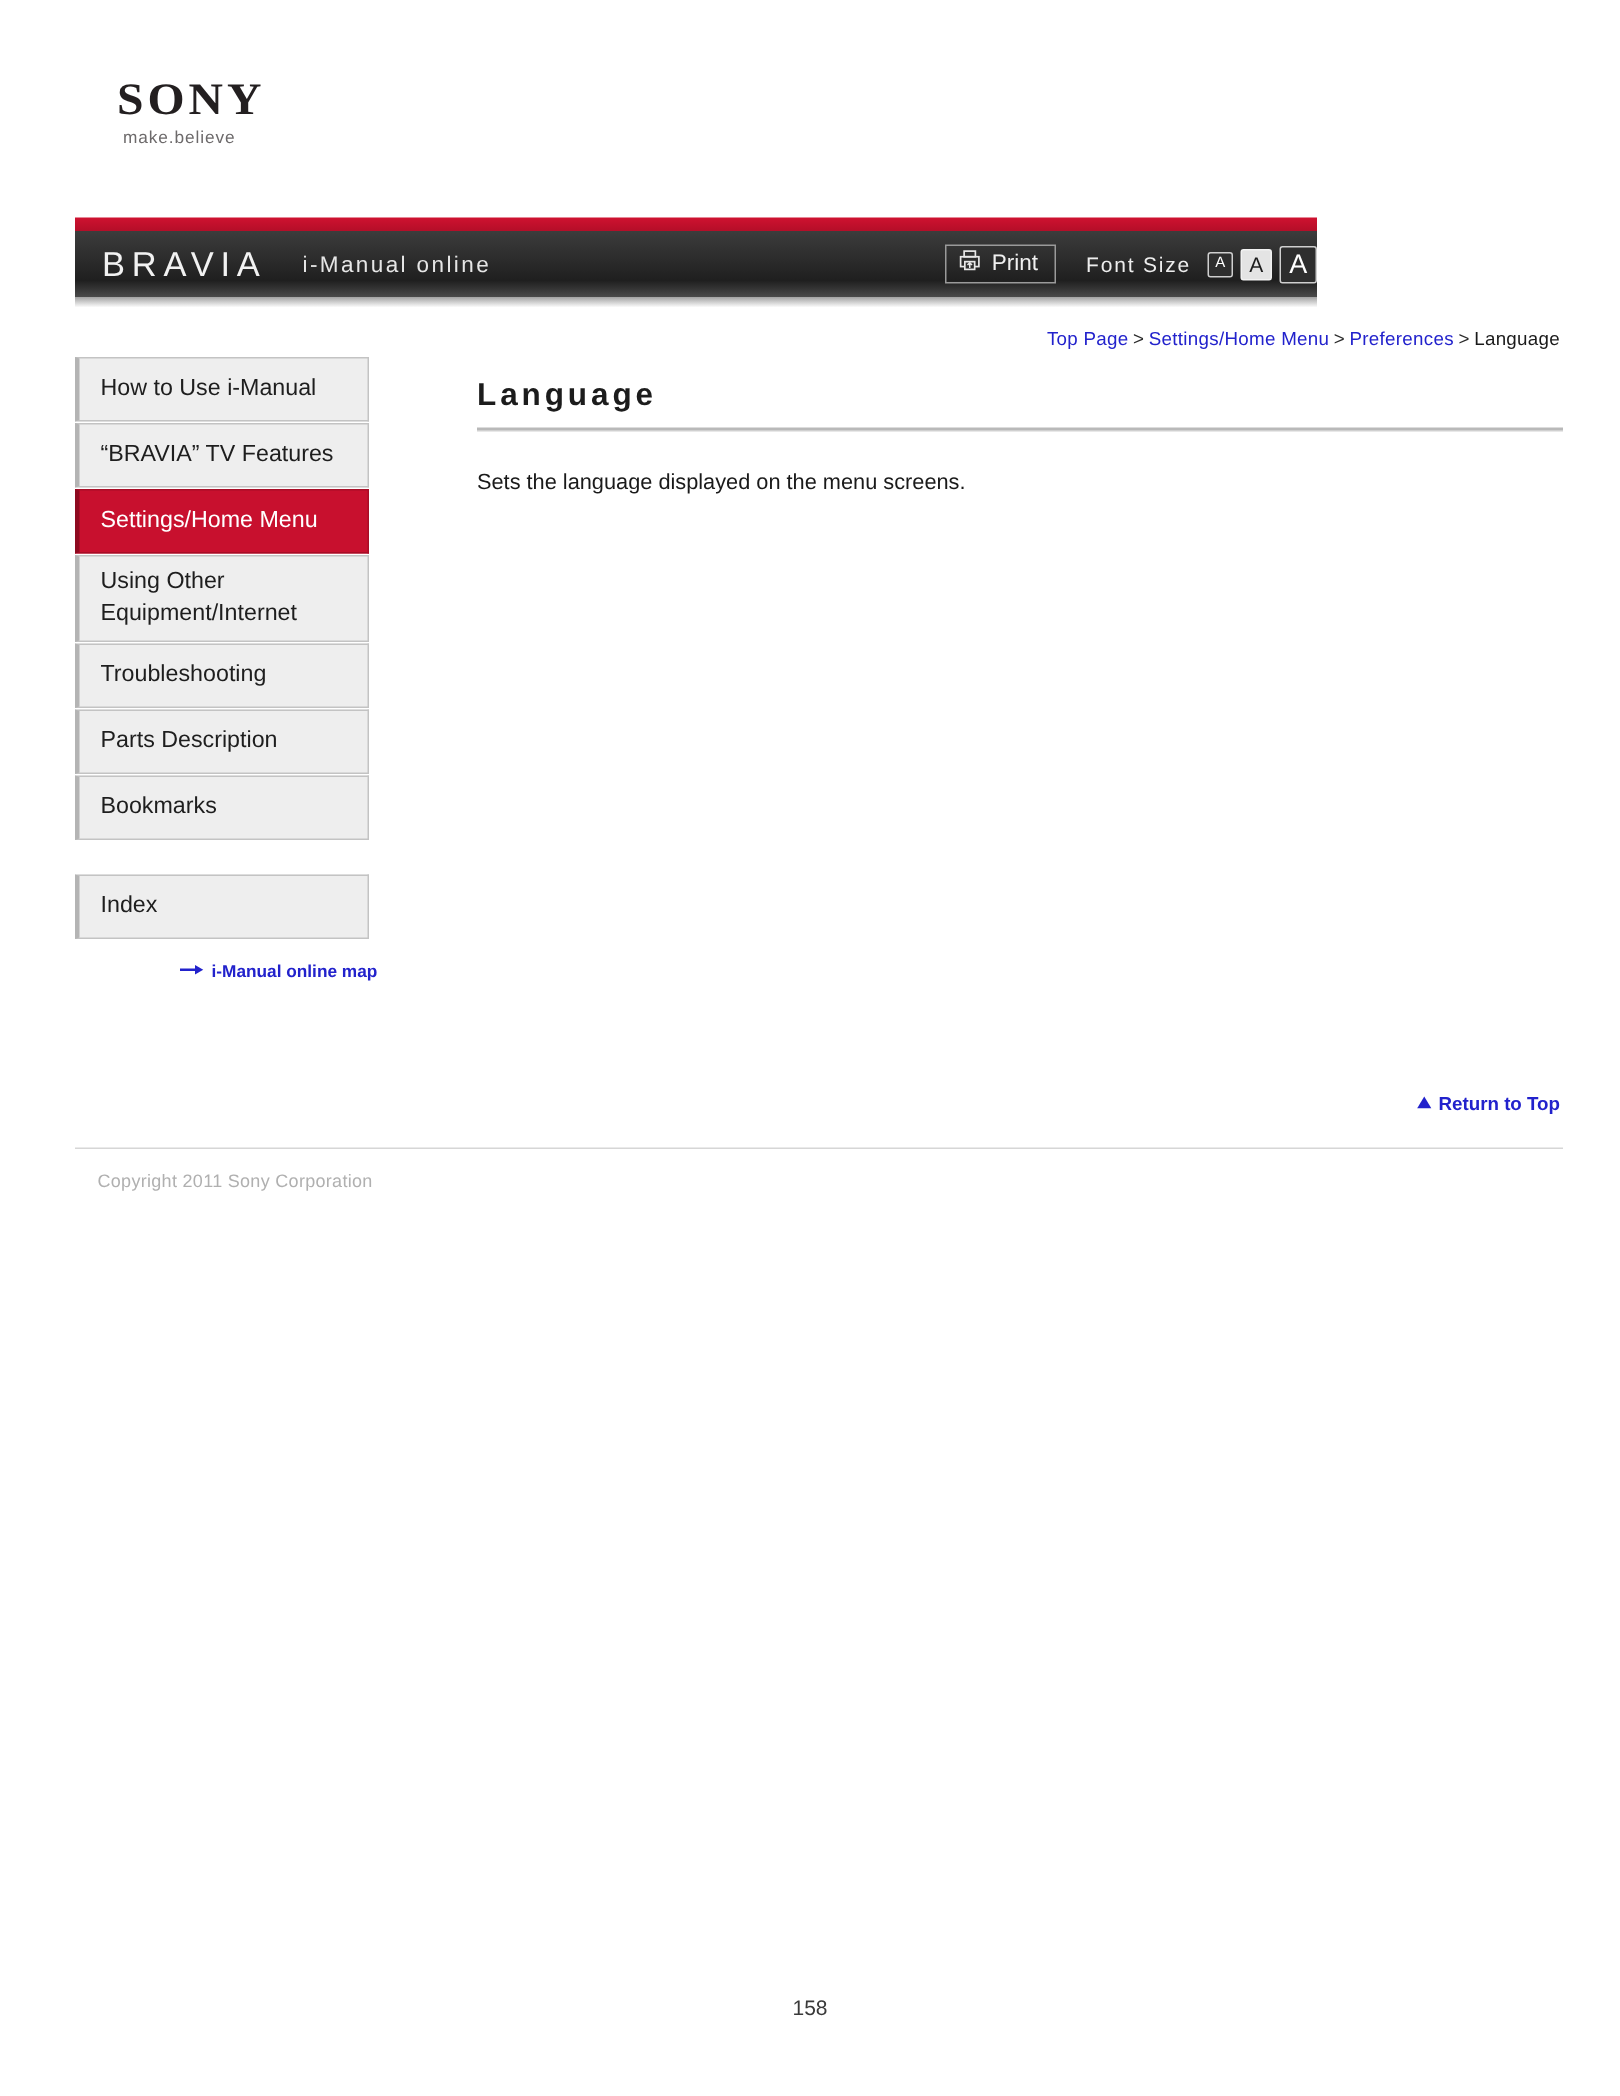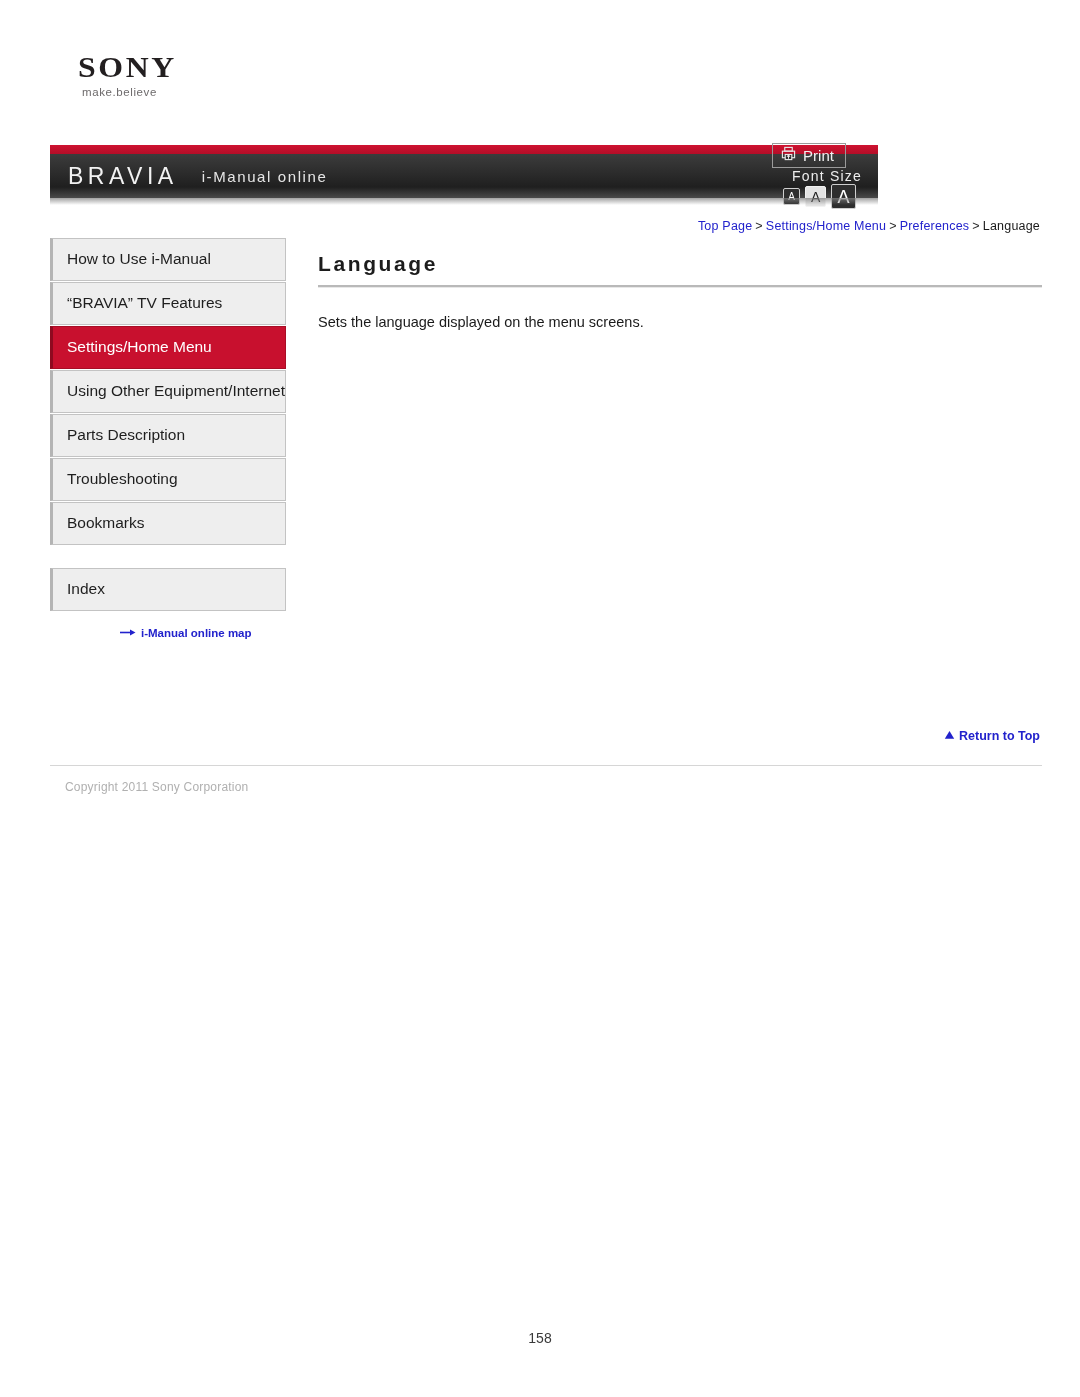--- a/index.html
+++ b/index.html
@@ -78,24 +78,23 @@
     font-weight: 400;
   }
   .imanual-online {
     margin-left: 24px;
     color: #e6e6e6;
     font-size: 15px;
     letter-spacing: 1.6px;
   }
   .header-right {
     margin-left: auto;
-    margin-right: 16px;
-    display: flex;
-    align-items: flex-start;
-    flex-direction: column;
+    margin-right: 0;
+    display: flex;
+    align-items: center;
   }
   .print-btn {
     display: flex;
     align-items: center;
     gap: 7px;
     border: 1px solid #9a9a9a;
     padding: 2px 11px 3px 8px;
     color: #f0f0f0;
     font-size: 15px;
     background: transparent;
@@ -145,21 +144,21 @@
     text-decoration: none;
   }
   .breadcrumb .sep { color: #2b2b2b; margin: 0 3px; }
   .breadcrumb .current { color: #1a1a1a; }
 
   
   .sidebar {
     position: absolute;
     left: 50px;
     top: 238px;
-    width: 236px;
+    width: 196px;
   }
   .nav-item {
     background: #eeeeee;
     border: 1px solid #c3c3c3;
     border-left: 3px solid #b4b4b4;
     box-sizing: border-box;
     width: 100%;
     min-height: 43px;
     display: flex;
     align-items: center;
@@ -308,24 +307,24 @@
   <div class="nav-item">
     <span class="label">“BRAVIA” TV Features</span>
   </div>
   <div class="nav-item active">
     <span class="label">Settings/Home Menu</span>
   </div>
   <div class="nav-item">
     <span class="label">Using Other Equipment/Internet</span>
   </div>
   <div class="nav-item">
+    <span class="label">Troubleshooting</span>
+  </div>
+  <div class="nav-item">
     <span class="label">Parts Description</span>
-  </div>
-  <div class="nav-item">
-    <span class="label">Troubleshooting</span>
   </div>
   <div class="nav-item">
     <span class="label">Bookmarks</span>
   </div>
 
   <div class="nav-gap"></div>
 
   <div class="nav-item">
     <span class="label">Index</span>
   </div>

